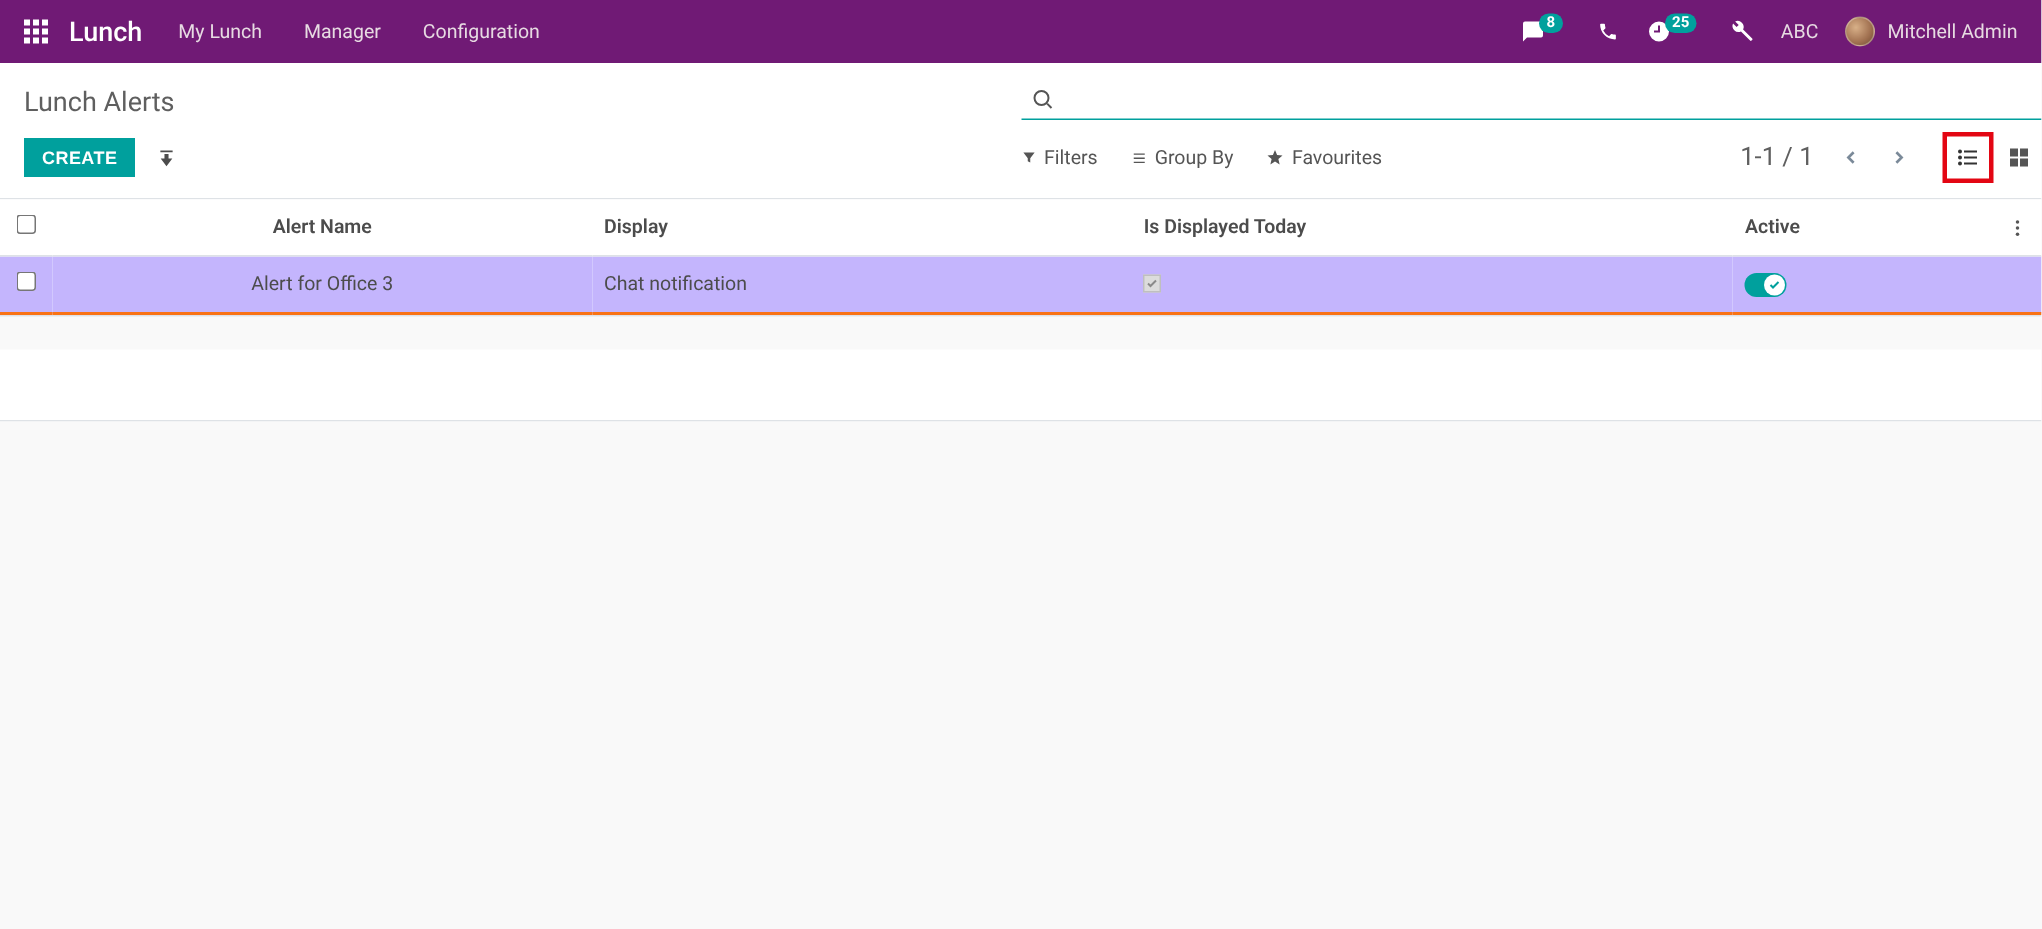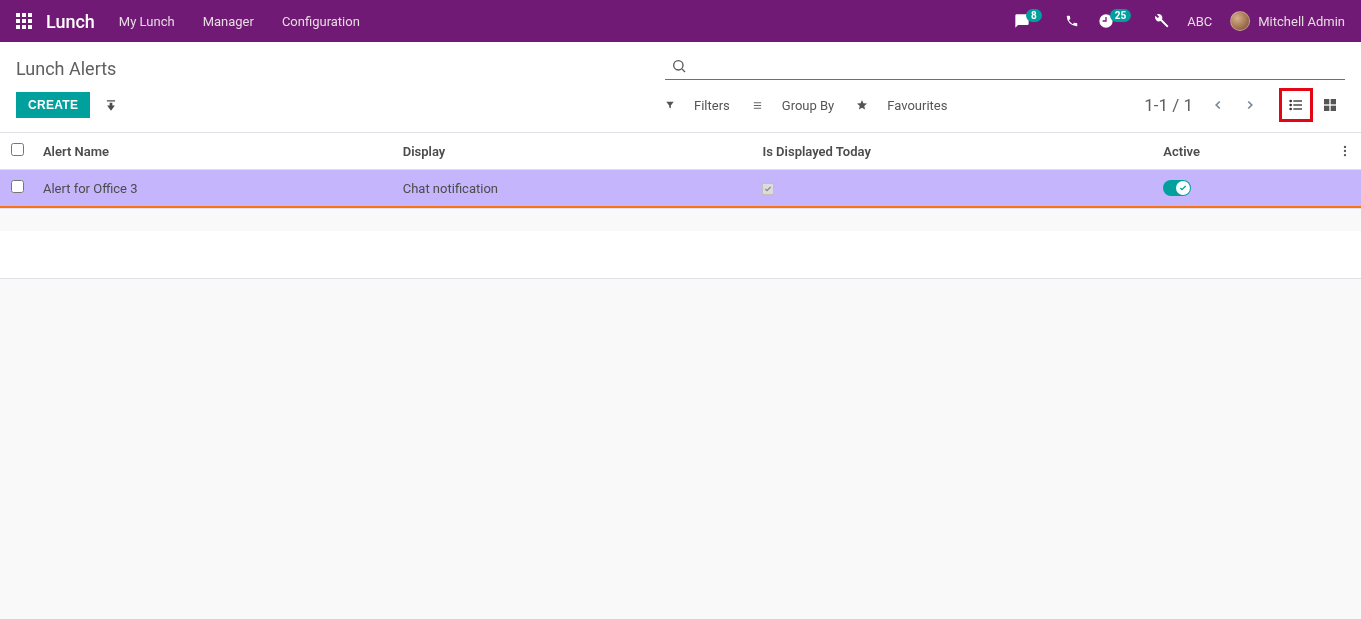--- a/index.html
+++ b/index.html
@@ -14,50 +14,50 @@
 .nav-menu { display: flex; gap: 28px; }
 .nav-item { color: #e7dbe2; font-size: 13px; cursor: pointer; }
 .nav-right { margin-left: auto; display: flex; align-items: center; gap: 18px; }
 .badge-wrap { position: relative; display: inline-flex; align-items: center; }
 .badge { background: #00a09d; color: #fff; font-size: 10px; font-weight: 700; border-radius: 8px; padding: 1px 5px; position: relative; top: -6px; left: -4px; }
 .nav-ico { display: inline-flex; align-items: center; justify-content: center; width: 16px; height: 16px; }
 .user { display: flex; align-items: center; gap: 8px; }
 .avatar { width: 20px; height: 20px; border-radius: 50%; background: radial-gradient(circle at 35% 35%, #d8b088 0%, #a07050 60%, #6b4a32 100%); border: 1px solid rgba(255,255,255,.3); }
 
 
-.control-panel { background: #fff; border-bottom: 1px solid #dee2e6; padding: 10px 16px 0 16px; }
+.control-panel { background: #fff; border-bottom: 1px solid #dee2e6; padding: 10px 0 0 16px; }
 .cp-top { display: flex; align-items: flex-start; }
 .breadcrumb-title { font-size: 18px; color: #5f5f5f; padding-top: 6px; }
 .cp-right { margin-left: auto; width: 680px; }
 .search-wrap { position: relative; border-bottom: 1px solid #00a09d; display: flex; align-items: center; height: 28px; }
 .search-input { border: none; outline: none; flex: 1; font-size: 13px; padding: 4px 2px; background: transparent; }
 .search-input::placeholder { color: #9aa0a6; }
 .search-icon { color: #6c757d; padding: 0 6px; }
 
 .cp-bottom { display: flex; align-items: center; padding: 10px 0 12px 0; gap: 10px; }
 .btn-create { background: #00a09d; color: #fff; border: none; padding: 6px 12px; font-size: 12px; font-weight: 600; letter-spacing: .3px; cursor: pointer; }
 .btn-dl { color: #4c4c4c; cursor: pointer; padding: 4px; }
 .search-options { display: flex; gap: 22px; margin-left: auto; color: #555; }
-.so-item { display: inline-flex; align-items: center; gap: 19px; cursor: pointer; font-size: 13px; }
+.so-item { display: inline-flex; align-items: center; gap: 5px; cursor: pointer; font-size: 13px; }
 
 .cp-right-bottom { display: flex; align-items: center; gap: 6px; }
 .pager { color: #5f5f5f; font-size: 17px; margin-right: 6px; }
 .pg-btn { width: 26px; height: 26px; display: inline-flex; align-items: center; justify-content: center; color: #7c7c7c; cursor: pointer; }
 .view-sw { display: flex; gap: 4px; margin-left: 12px; }
 .vbtn { width: 30px; height: 30px; display: inline-flex; align-items: center; justify-content: center; cursor: pointer; color: #555; }
 .vbtn.active { outline: 3px solid #e30613; outline-offset: -1px; }
 
 
 .list-wrap { background: #fff; border-bottom: 1px solid #dee2e6; }
 table { width: 100%; border-collapse: collapse; }
 th { text-align: left; font-weight: 600; color: #4c4c4c; padding: 10px 8px; border-bottom: 1px solid #dee2e6; font-size: 13px; background: #fff; }
 td { padding: 10px 8px; border-bottom: 2px solid #f97316; font-size: 13px; color: #4c4c4c; background: #c4b5fd; }
 .col-chk { width: 34px; text-align: center; }
 .col-chk input { }
-.col-name { width: 350px; }
+.col-name { width: 350px; text-align: center; }
 .col-display { width: 350px; }
 .col-today { width: 390px; }
 .col-active { width: 170px; }
 .col-opts { width: 30px; text-align: center; }
 .toggle-on { display: inline-flex; width: 28px; height: 16px; background: #00a09d; border-radius: 9px; align-items: center; justify-content: flex-end; padding: 0 1px; }
 .toggle-knob { width: 14px; height: 14px; border-radius: 50%; background: #fff; display: inline-flex; align-items: center; justify-content: center; }
 .toggle-knob svg { width: 8px; height: 8px; }
 .chk-today { width: 12px; height: 12px; background: #dcdcdc; border: 1px solid #bfbfbf; display: inline-flex; align-items: center; justify-content: center; }
 .chk-today svg { width: 8px; height: 8px; }
 

